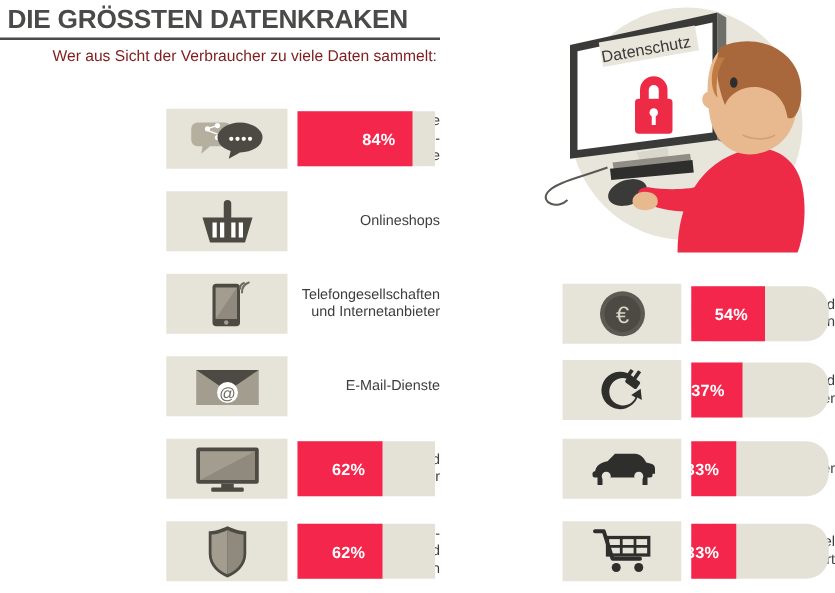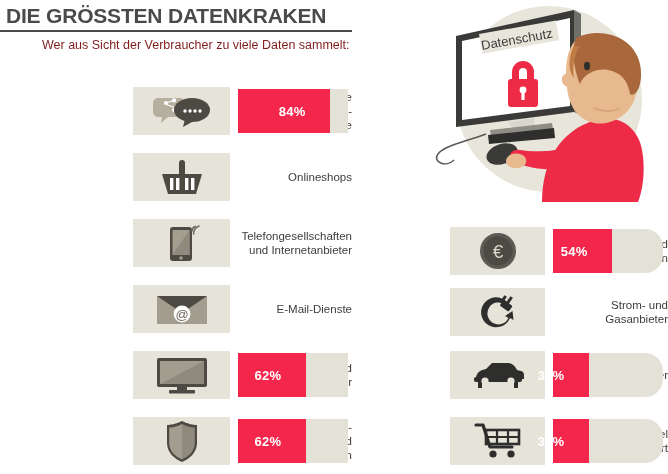--- a/index.html
+++ b/index.html
@@ -42,21 +42,21 @@
     display:flex;align-items:center;justify-content:center;
   }
   .bar-track{
     position:absolute;top:2px;height:44px;
     background:#e4e1d7;
   }
   .bar-fill{
     position:absolute;left:0;top:0;height:100%;
     background:#f4264b;
     display:flex;align-items:center;justify-content:flex-end;
-    box-sizing:border-box;padding-right:25px;
+    box-sizing:border-box;padding-right:14px;
   }
   .bar-fill .val{
     color:#ffffff;font-size:13px;font-weight:bold;letter-spacing:0.2px;
   }
 
   
   .col-left{left:0;width:352px;}
   .col-left .icon-tile{left:133px;width:97px;}
   .col-left .bar-track{left:238px;width:110px;}
 
@@ -274,20 +274,25 @@
     <div class="icon-tile">
       <svg width="42" height="40" viewBox="0 0 42 40">
         <path d="M30,10 A15,15 0 1 0 33,26 l3.5,2 -1,-9 -7.5,5 3.4,2 A11,11 0 1 1 28,12.6 z" fill="#2e2e2c"></path>
         <g fill="#2e2e2c">
           <rect x="25" y="3" width="3" height="8" transform="rotate(35 26 7)"></rect>
           <rect x="31" y="4" width="3" height="8" transform="rotate(35 32 8)"></rect>
           <rect x="24" y="10" width="11" height="7" rx="1.4" transform="rotate(35 29 13)"></rect>
         </g>
       </svg>
     </div>
+    <div class="bar-track">
+      <div class="bar-fill" style="width:37%">
+        <span class="val">37%</span>
+      </div>
+    </div>
   </div>
 
   <div class="row col-right" style="top:351px">
     <div class="label">
       <div>Autohersteller</div>
     </div>
     <div class="icon-tile">
       <svg width="52" height="32" viewBox="0 0 52 32">
         <path d="M4,20 C4,13 9,11 14,10 L20,4 h16 c4,0 7,3 9,7 l4,1 c2,0.4 3,2 3,4 v4 h-48 z" fill="#2e2e2c"></path>
         <rect x="2" y="18" width="48" height="5" rx="2" fill="#2e2e2c"></rect>

